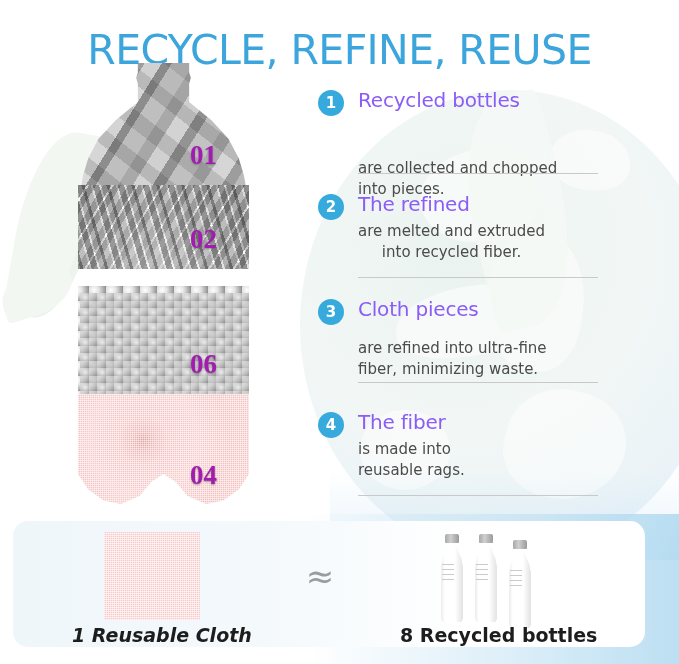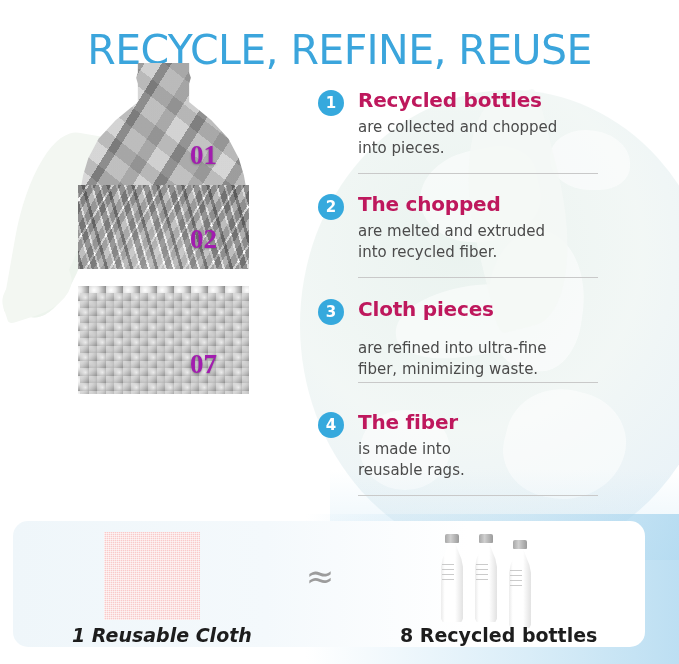--- a/index.html
+++ b/index.html
@@ -186,22 +186,22 @@
     font-size: 15px;
     font-weight: bold;
     line-height: 26px;
     text-align: center;
     font-family: "DejaVu Sans", sans-serif;
   }
   .step-title {
     position: absolute;
     left: 40px; top: -2px;
     font-size: 20px;
-    font-weight: bold;
-    color: #be185d;
+    font-weight: normal;
+    color: #8b5cf6;
     font-family: "DejaVu Sans", sans-serif;
     letter-spacing: -0.2px;
   }
   .step-desc {
     position: absolute;
     left: 40px; top: 27px;
     font-size: 15px;
     line-height: 21px;
     color: #4b4b4b;
     font-family: "DejaVu Sans", sans-serif;
@@ -311,36 +311,40 @@
     <div class="band" id="band1">
       <div class="shape"></div>
       <span class="num">01</span>
     </div>
     <div class="band" id="band2">
       <div class="shape"></div>
       <span class="num">02</span>
     </div>
     <div class="band" id="band3">
       <div class="shape"></div>
-      <span class="num">07</span>
+      <span class="num">06</span>
+    </div>
+    <div class="band" id="band4">
+      <div class="shape"></div>
+      <span class="num">04</span>
     </div>
   </div>
 
   <div class="step" id="step1">
     <div class="badge">1</div>
     <div class="step-title">Recycled bottles</div>
-    <div class="step-desc" style="white-space: pre-line;">are collected and chopped
+    <div class="step-desc" style="white-space: pre-line; margin-top: 41px;">are collected and chopped
 into pieces.</div>
     <div class="step-rule"></div>
   </div>
 
   <div class="step" id="step2">
     <div class="badge">2</div>
-    <div class="step-title">The chopped</div>
-    <div class="step-desc" style="white-space: pre-line;">are melted and extruded
+    <div class="step-title">The refined</div>
+    <div class="step-desc" style="white-space: pre-line; text-align: center;">are melted and extruded
 into recycled fiber.</div>
     <div class="step-rule"></div>
   </div>
 
   <div class="step" id="step3">
     <div class="badge">3</div>
     <div class="step-title">Cloth pieces</div>
     <div class="step-desc" style="white-space: pre-line; margin-top: 12px;">are refined into ultra-fine
 fiber, minimizing waste.</div>
     <div class="step-rule"></div>

